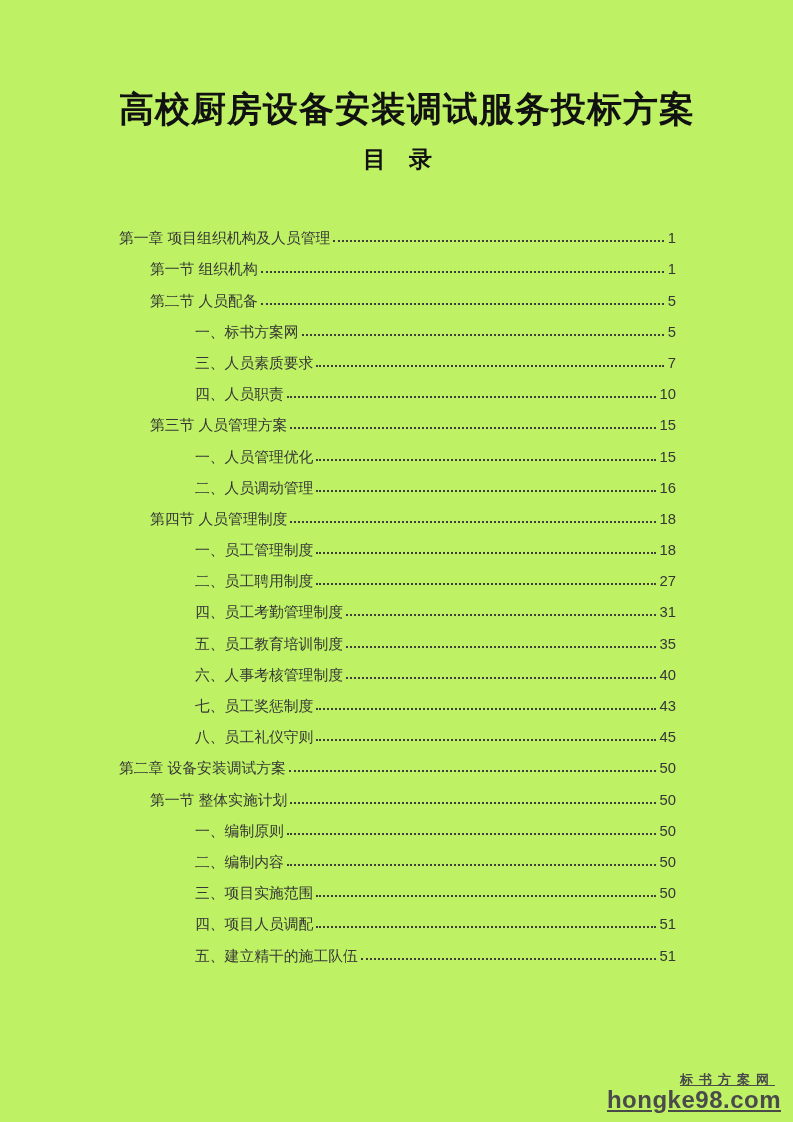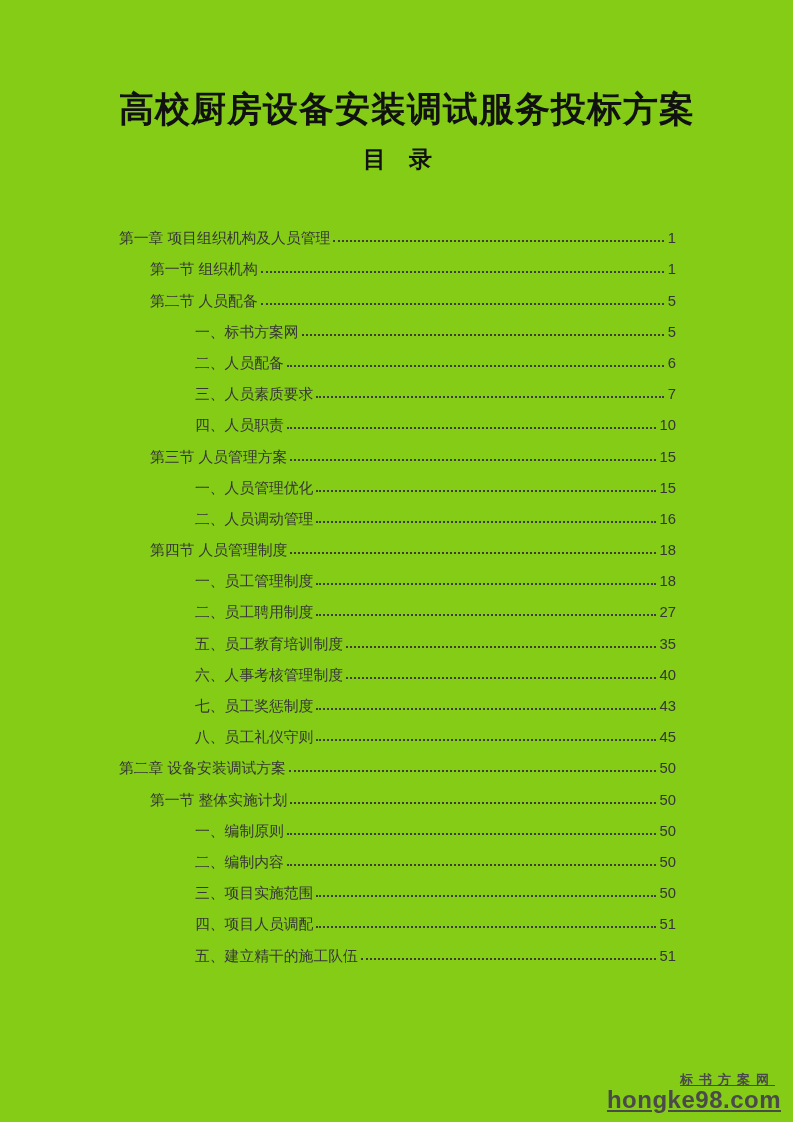--- a/index.html
+++ b/index.html
@@ -5,21 +5,21 @@
   html, body { margin: 0; padding: 0; background: #ffffff; }
   body {
     width: 793px; height: 1122px;
     font-family: "Liberation Sans", "DejaVu Sans", sans-serif;
     position: relative; overflow: hidden;
   }
   .page {
     box-sizing: border-box;
     width: 793px; height: 1122px;
     padding: 86px 117px 0 119px;
-    background: #84cc16;
+    background: #bef264;
     position: relative;
   }
   .doc-title {
     margin: 0;
     font-size: 35px;
     line-height: 46px;
     font-weight: 700;
     color: #111111;
     text-align: center;
     letter-spacing: 1px;
@@ -108,25 +108,20 @@
     <span class="toc-label">第二节 人员配备</span>
     <span class="toc-dots"></span>
     <span class="toc-page">5</span>
   </div>
       <div class="toc-row level-2">
     <span class="toc-label">一、标书方案网</span>
     <span class="toc-dots"></span>
     <span class="toc-page">5</span>
   </div>
       <div class="toc-row level-2">
-    <span class="toc-label">二、人员配备</span>
-    <span class="toc-dots"></span>
-    <span class="toc-page">6</span>
-  </div>
-      <div class="toc-row level-2">
     <span class="toc-label">三、人员素质要求</span>
     <span class="toc-dots"></span>
     <span class="toc-page">7</span>
   </div>
       <div class="toc-row level-2">
     <span class="toc-label">四、人员职责</span>
     <span class="toc-dots"></span>
     <span class="toc-page">10</span>
   </div>
       <div class="toc-row level-1">
@@ -151,20 +146,25 @@
   </div>
       <div class="toc-row level-2">
     <span class="toc-label">一、员工管理制度</span>
     <span class="toc-dots"></span>
     <span class="toc-page">18</span>
   </div>
       <div class="toc-row level-2">
     <span class="toc-label">二、员工聘用制度</span>
     <span class="toc-dots"></span>
     <span class="toc-page">27</span>
+  </div>
+      <div class="toc-row level-2">
+    <span class="toc-label">四、员工考勤管理制度</span>
+    <span class="toc-dots"></span>
+    <span class="toc-page">31</span>
   </div>
       <div class="toc-row level-2">
     <span class="toc-label">五、员工教育培训制度</span>
     <span class="toc-dots"></span>
     <span class="toc-page">35</span>
   </div>
       <div class="toc-row level-2">
     <span class="toc-label">六、人事考核管理制度</span>
     <span class="toc-dots"></span>
     <span class="toc-page">40</span>

